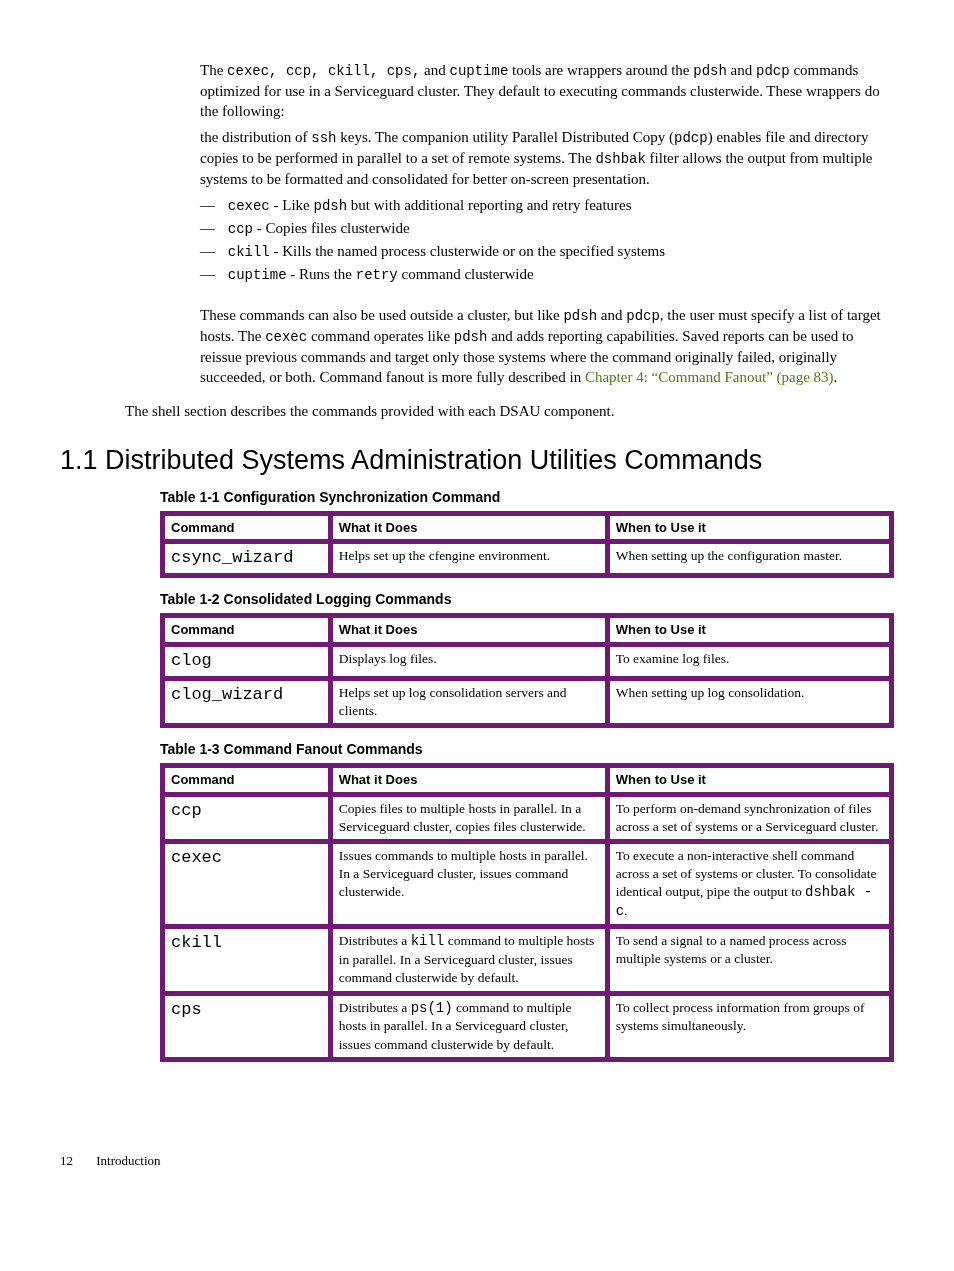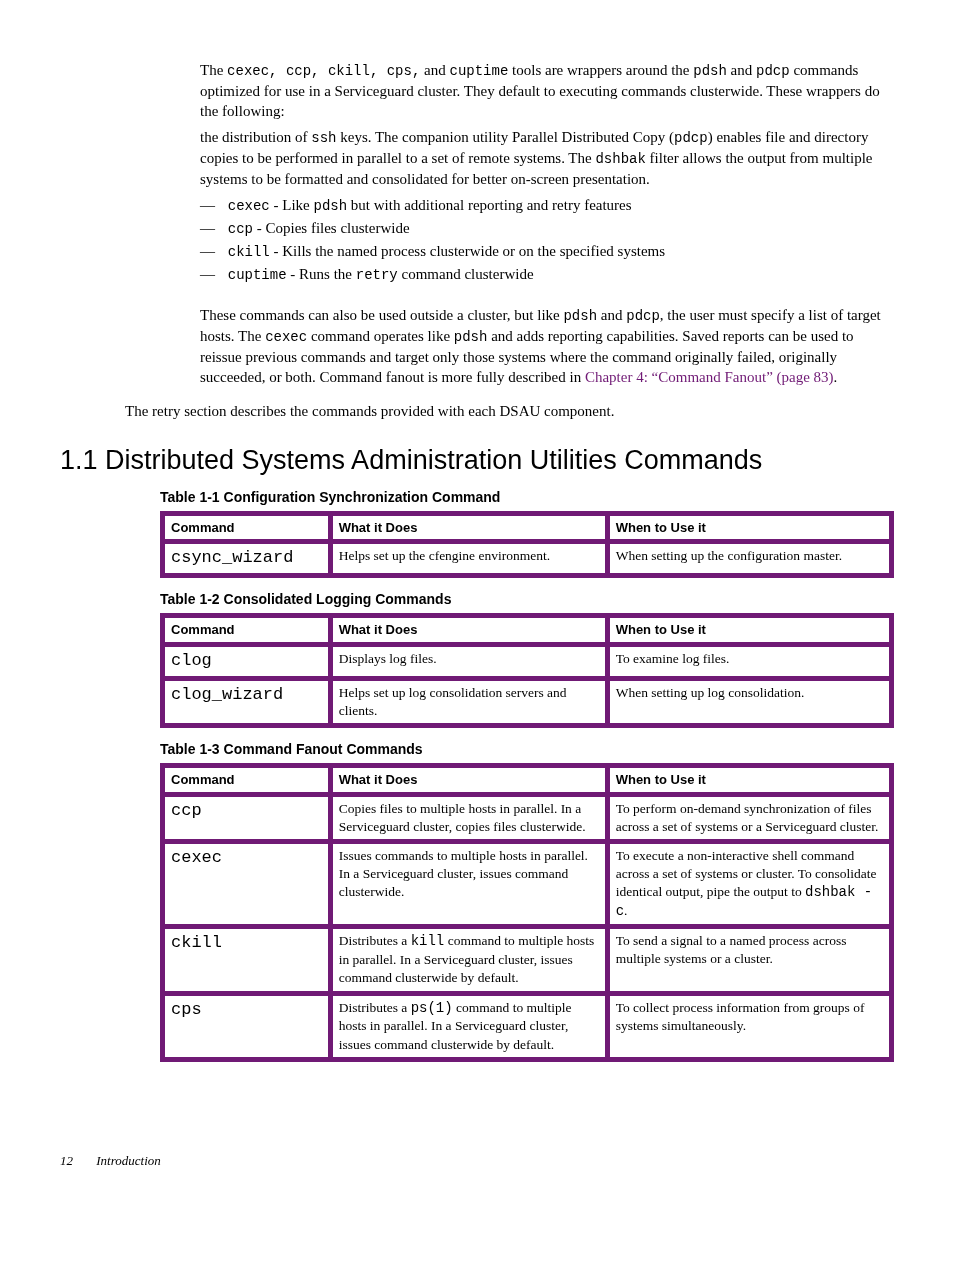--- a/index.html
+++ b/index.html
@@ -72,29 +72,28 @@
     font-size: 13px;
   }
   table.data td.cmd {
     font-family: "Courier New", Courier, monospace;
     font-size: 17px;
   }
   table.data td {
     font-family: "Palatino Linotype", "Book Antiqua", Palatino, serif;
   }
   .link {
-    color: #701a75;
+    color: #4d7c0f;
   }
   .para-less-indent {
     margin-left: 65px;
   }
   .footer {
     margin-top: 90px;
     font-size: 13px;
-    font-style: italic;
   }
   .footer .pn {
     margin-right: 20px;
   }
 </style>
 </head>
 <body>
 
 <div class="content-indent">
   <div class="sub-indent">
@@ -120,21 +119,21 @@
         <code>cuptime</code><span> - Runs the </span><code>retry</code><span> command clusterwide</span>
       </li>
     </ul>
 
     <p>
       <span>These commands can also be used outside a cluster, but like </span><code>pdsh</code><span> and </span><code>pdcp</code><span>, the user must specify a list of target hosts. The </span><code>cexec</code><span> command operates like </span><code>pdsh</code><span> and adds reporting capabilities. Saved reports can be used to reissue previous commands and target only those systems where the command originally failed, originally succeeded, or both. Command fanout is more fully described in </span><span class="link">Chapter 4: “Command Fanout” (page 83)</span><span>.</span>
     </p>
   </div>
 </div>
 
-<p class="para-less-indent" style="margin-top:14px;">The retry section describes the commands provided with each DSAU component.</p>
+<p class="para-less-indent" style="margin-top:14px;">The shell section describes the commands provided with each DSAU component.</p>
 
 <h1 class="section-number">1.1 Distributed Systems Administration Utilities Commands</h1>
 
 <div class="content-indent">
 
   <div class="table-title">Table 1-1 Configuration Synchronization Command</div>
   <table class="data">
     <thead>
       <tr>
         <th style="width:23%">Command</th>

